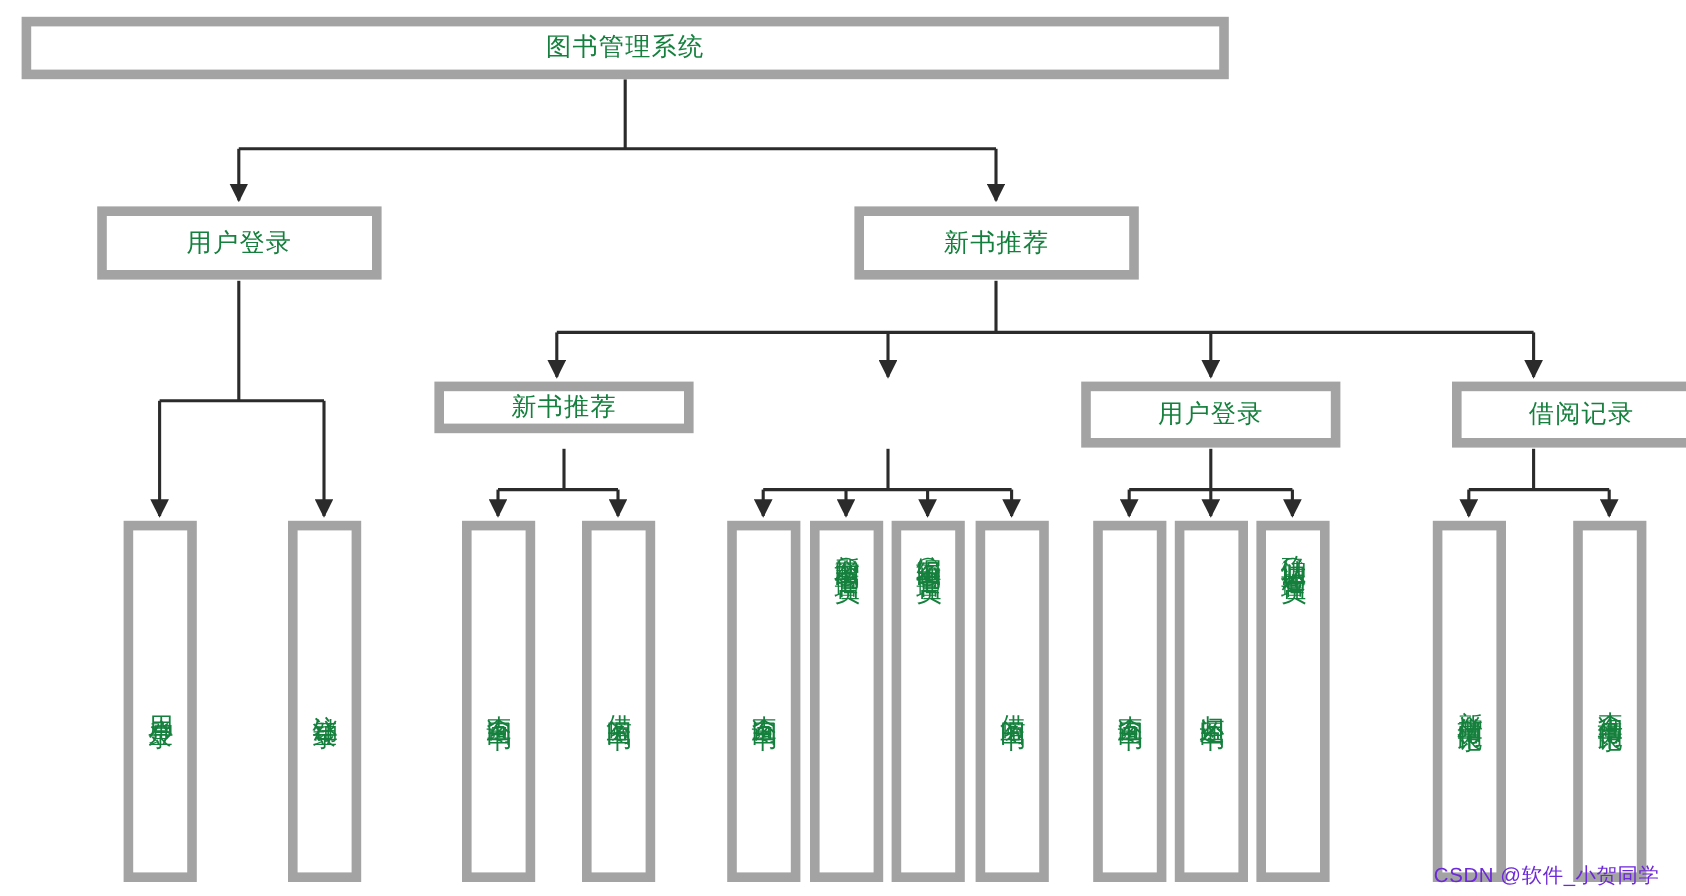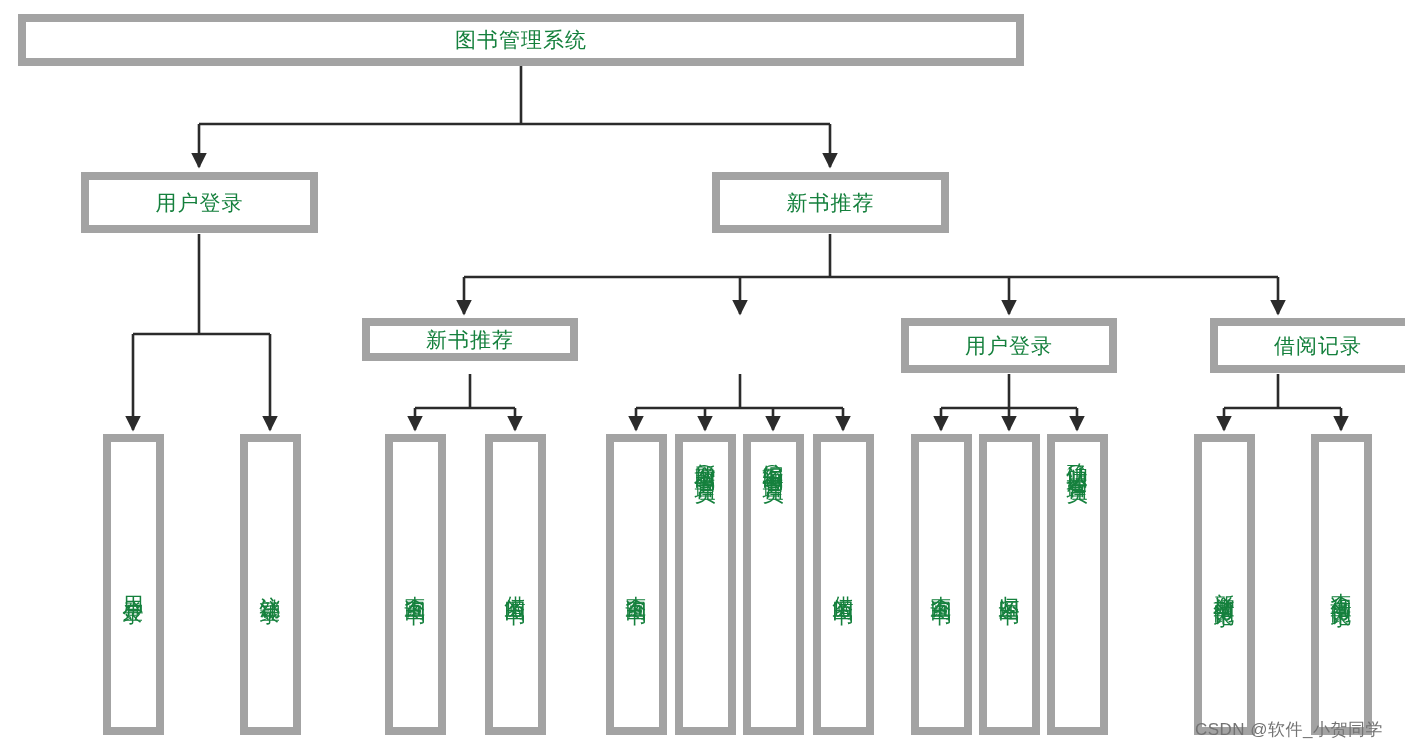--- a/index.html
+++ b/index.html
@@ -61,21 +61,21 @@
     line-height: 1;
   }
   .node-leaf.align-top {
     align-items: flex-start;
   }
   .watermark {
     position: absolute;
     right: 22px;
     bottom: 6px;
     font-size: 17px;
-    color: #737373;
+    color: #6d28d9;
     white-space: nowrap;
     letter-spacing: 0.5px;
   }
 </style>
 </head>
 <body>
 
 <div id="canvas">
 
   <svg id="diagram-svg" viewBox="0 0 1405 747" xmlns="http://www.w3.org/2000/svg">

